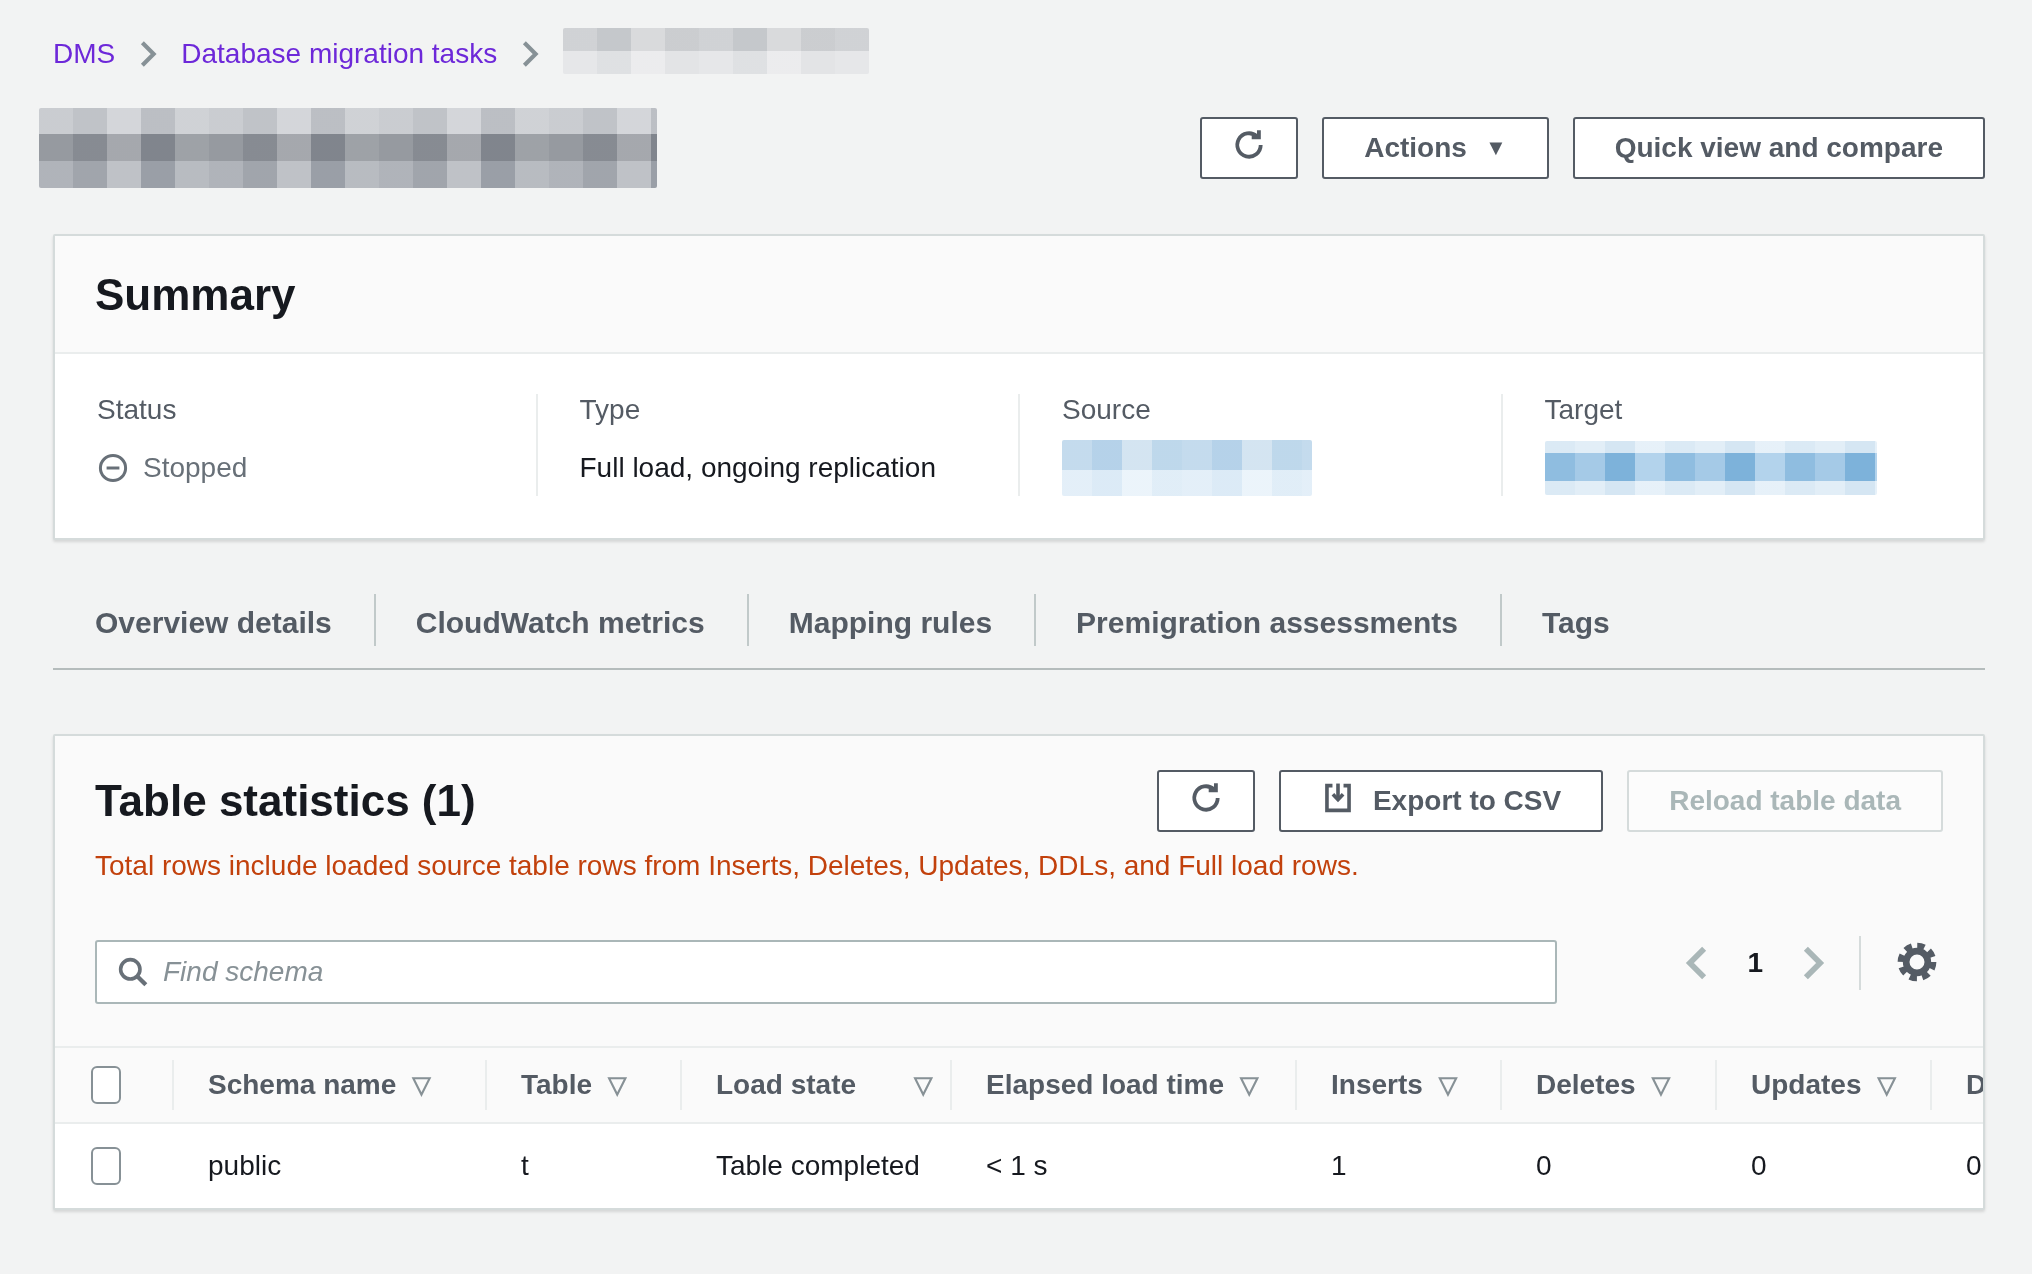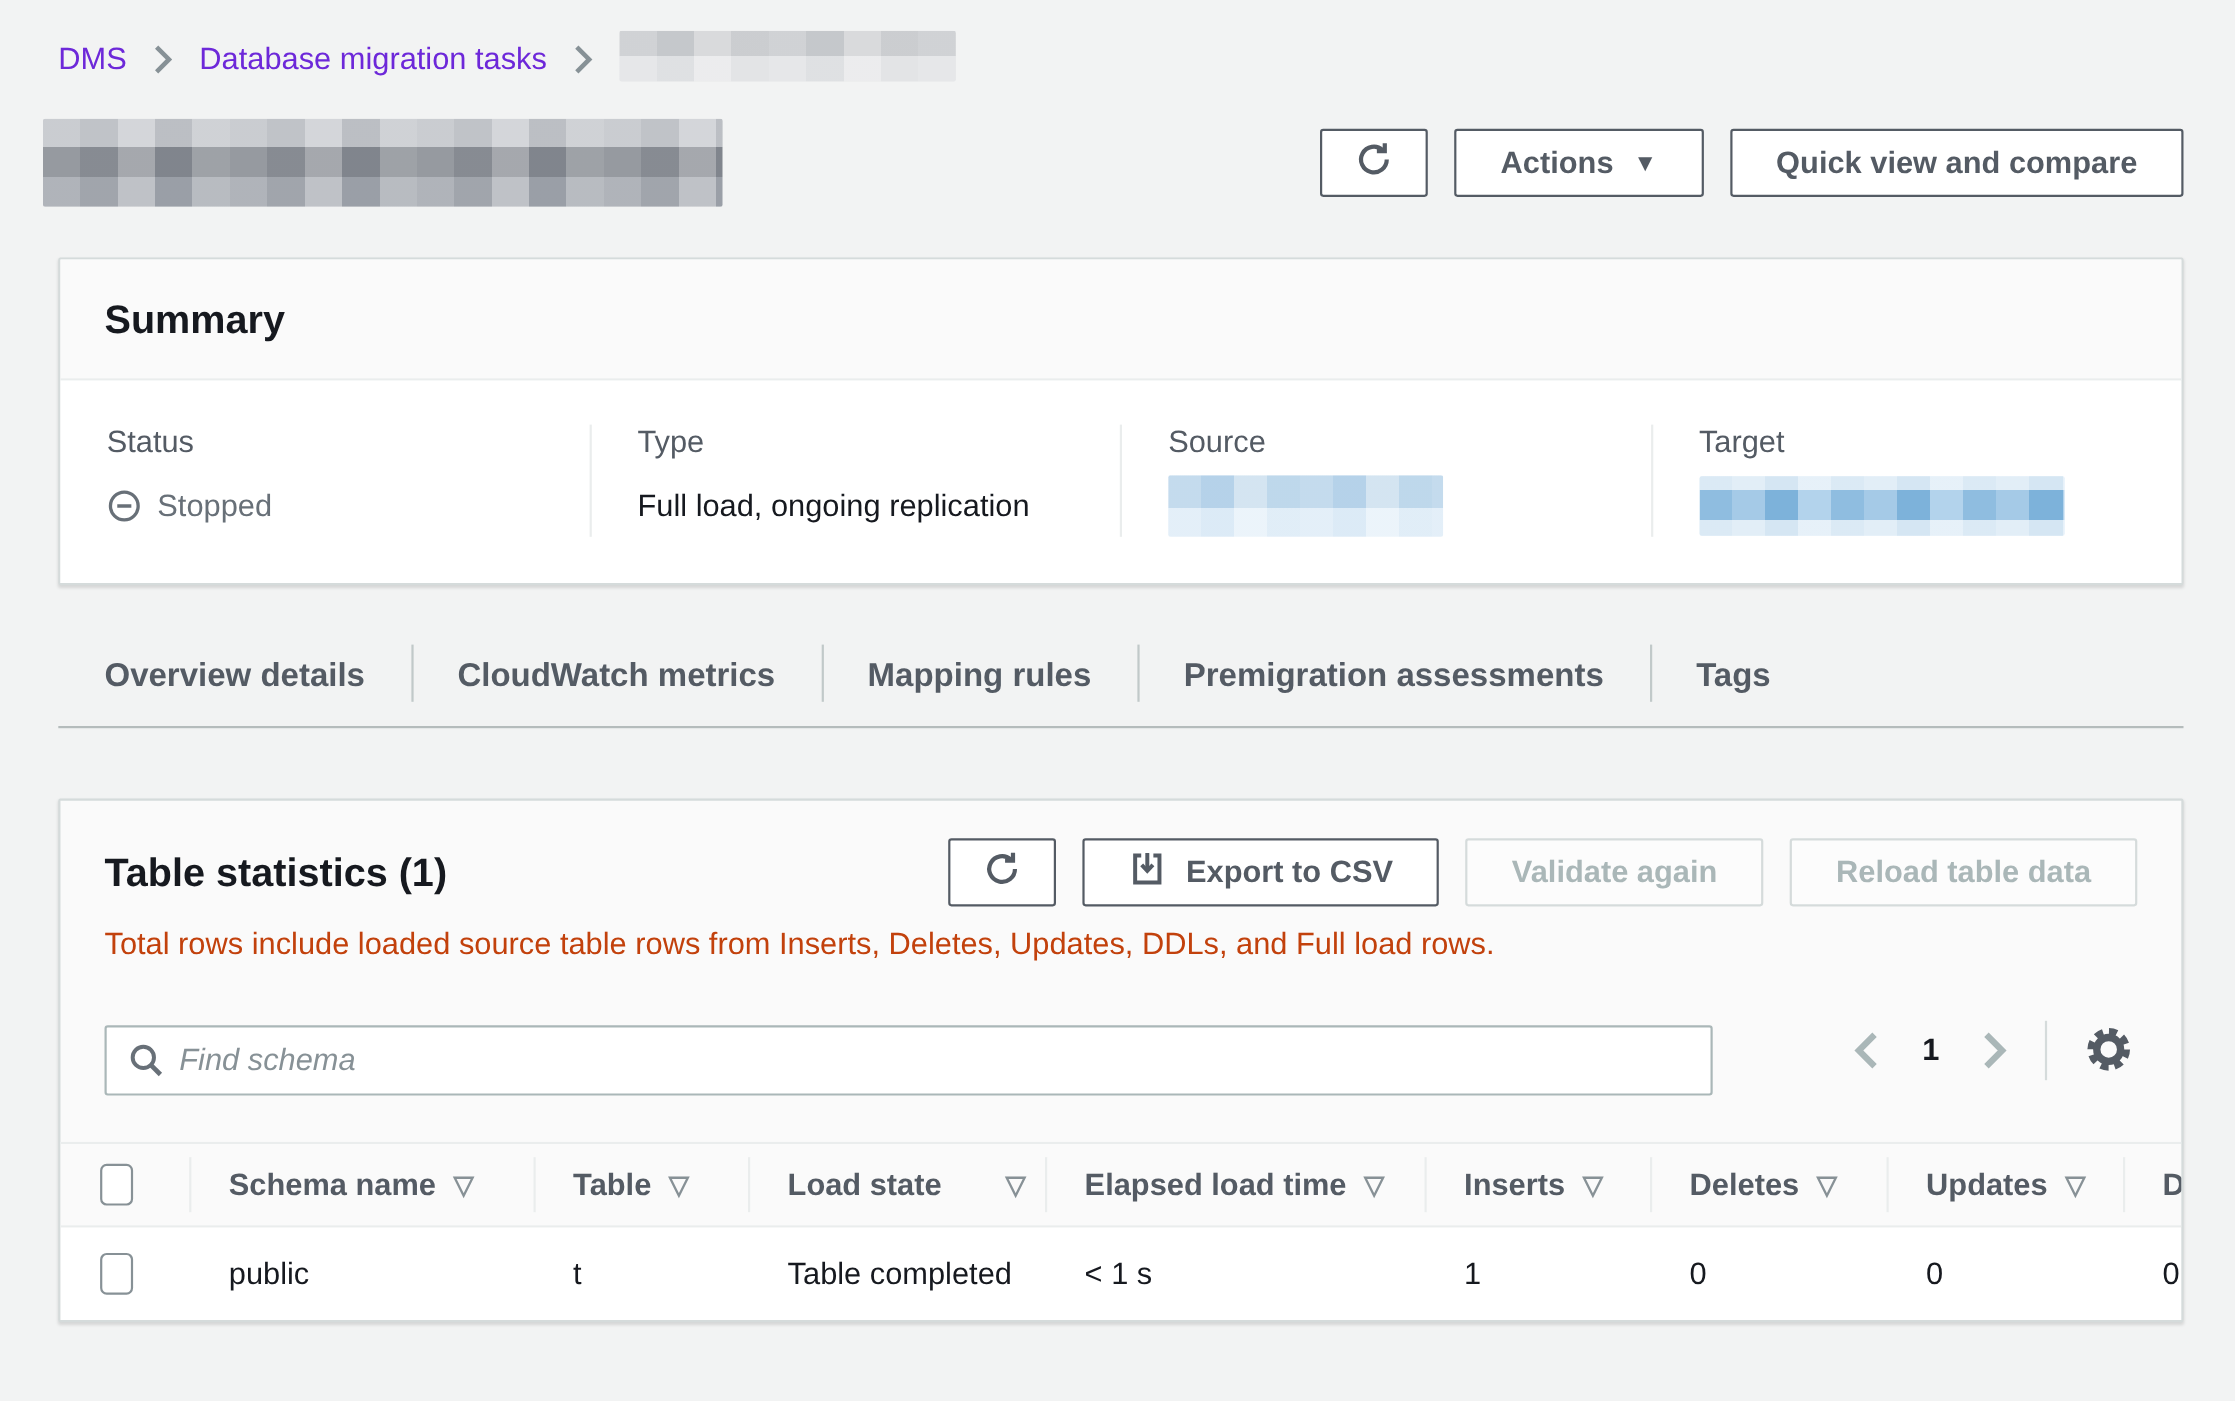--- a/index.html
+++ b/index.html
@@ -49,21 +49,21 @@
   .btn .caret { font-size: 22px; line-height: 1; }
 
   
   .panel {
     background: #fff; border: 2px solid #d5dbdb; border-radius: 2px;
     box-shadow: 0 2px 3px 0 rgba(0,0,0,.12); margin-top: 0;
   }
   .panel-header {
     background: #fafafa; padding: 34px 40px 32px; border-bottom: 2px solid #eaeded;
   }
-  .panel-header h2, .stats-title { font-size: 36px; font-weight: bold; color: #16191f; }
+  .panel-header h2, .stats-title { font-size: 44px; font-weight: bold; color: #16191f; }
 
   
   .summary-panel { margin-top: 46px; }
   .summary-body { display: flex; padding: 40px 0 42px; background: #fff; }
   .sum-col { flex: 1 1 0; padding: 0 30px 0 42px; }
   .sum-col + .sum-col { border-left: 2px solid #eaeded; }
   .sum-label { color: #545b64; margin-bottom: 14px; }
   .sum-value { color: #16191f; display: flex; align-items: center; gap: 14px; min-height: 56px; }
   .status-stopped { color: #687078; }
   .status-icon { width: 32px; height: 32px; display: inline-flex; }
@@ -230,23 +230,20 @@
             <span>
               <svg viewBox="0 0 16 16" width="34" height="34" fill="none" stroke="#545b64" stroke-width="1.7">
                   <path d="M5.4 2.2H2.8v11.6h10.4V2.2h-2.6"></path>
                   <path d="M8 1.2v7.2"></path>
                   <path d="M5.6 6.2 8 8.8l2.4-2.6"></path>
                 </svg>
             </span>
             <span>Export to CSV</span>
           </button>
           <button class="btn disabled">
-            <span>Validate again</span>
-          </button>
-          <button class="btn disabled">
             <span>Reload table data</span>
           </button>
         </div>
       </div>
       <p class="stats-desc">Total rows include loaded source table rows from Inserts, Deletes, Updates, DDLs, and Full load rows.</p>
 
       <div class="filter-row">
         <div class="search-box">
           <span class="search-icon">
             <svg viewBox="0 0 16 16" width="36" height="36">

